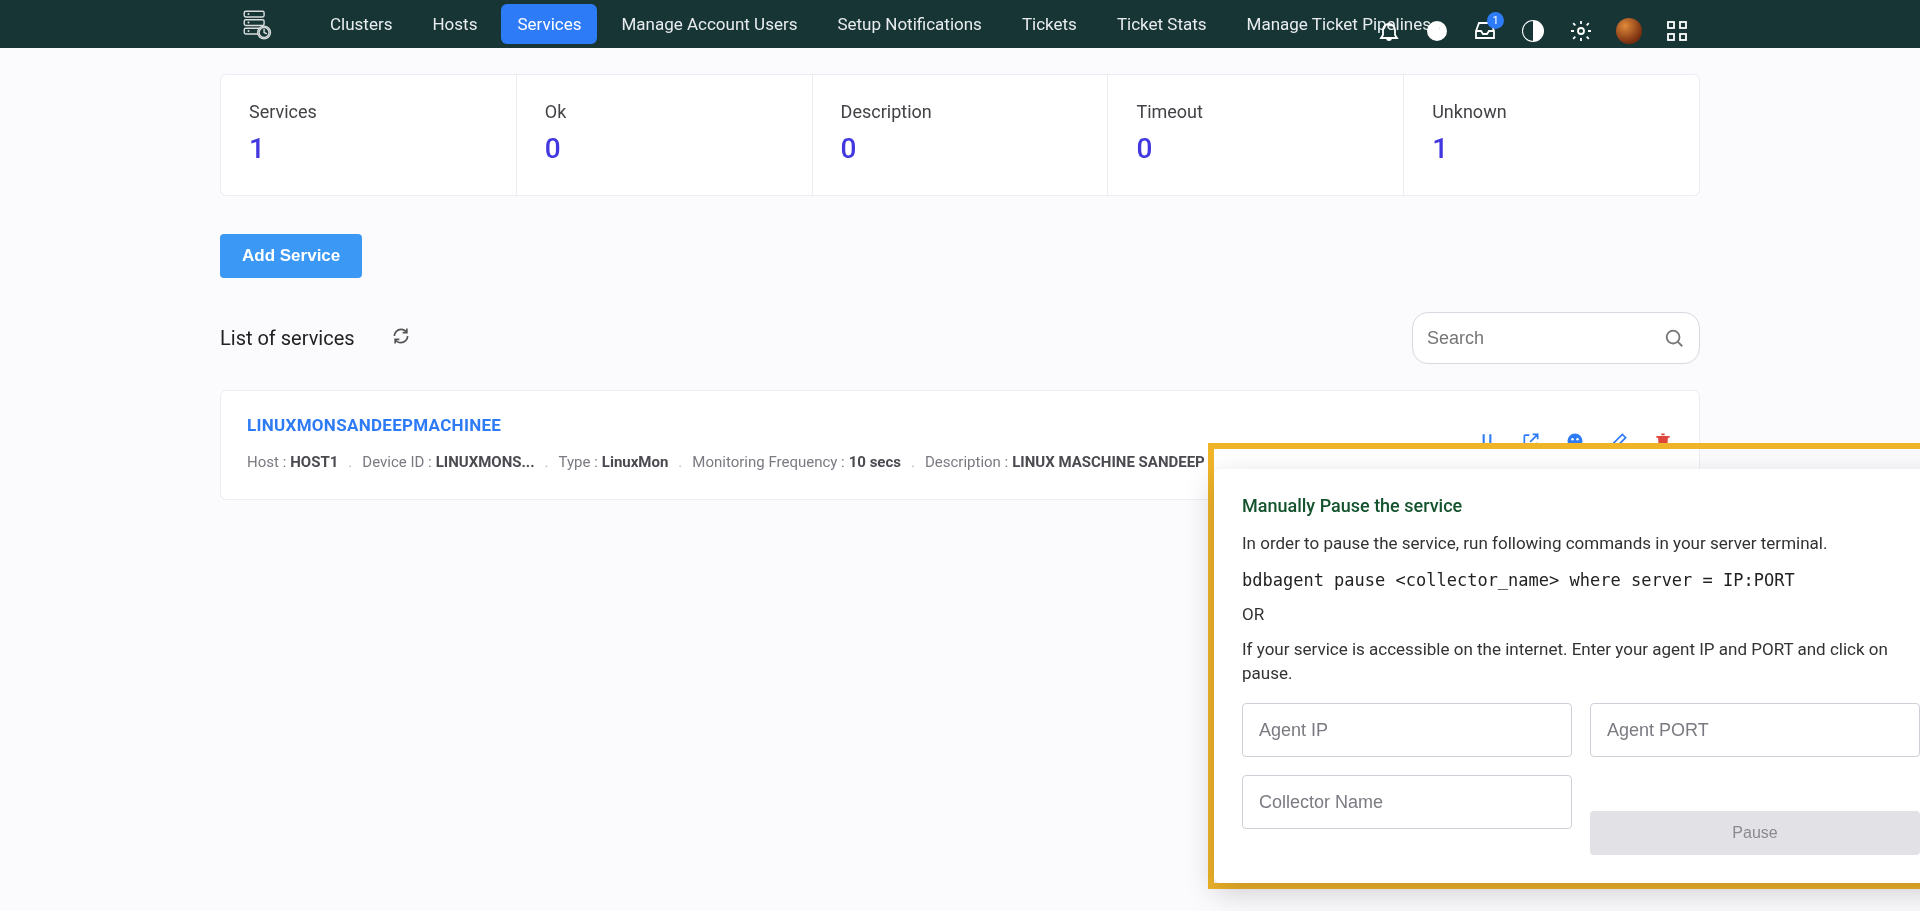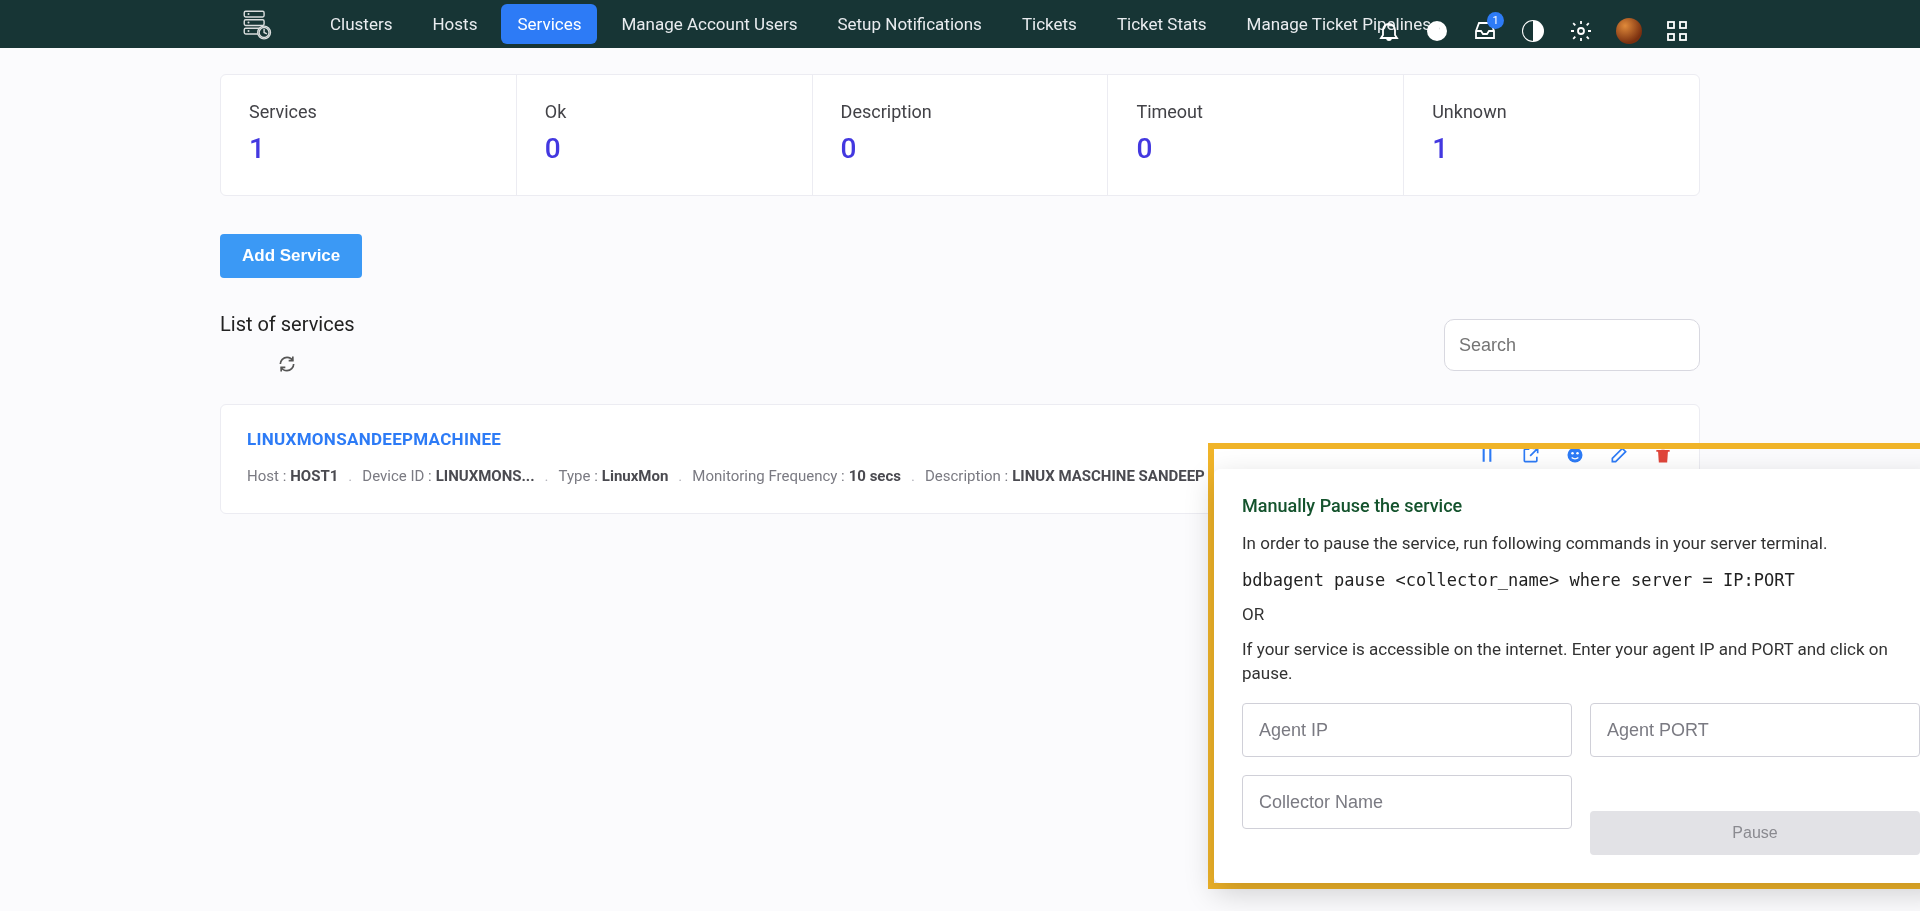--- a/index.html
+++ b/index.html
@@ -116,33 +116,32 @@
   }
   .list-header {
     margin-top: 34px;
     display: flex;
     align-items: center;
     justify-content: space-between;
   }
   .list-header-left {
     display: flex;
     align-items: center;
-    gap: 18px;
-    flex-direction: column;
+    gap: 36px;
   }
   .list-title { font-size: 20px; color: #222; }
   .refresh-icon svg { width: 20px; height: 20px; stroke: #555; fill:none; stroke-width:2; }
   .search-box {
     border: 1px solid #d8d8e0;
-    border-radius: 10px;
+    border-radius: 16px;
     display: flex;
     align-items: center;
     padding: 0 14px;
     height: 52px;
-    width: 256px;
+    width: 288px;
     background:#fff;
   }
   .search-box input {
     border: none;
     outline: none;
     font-size: 18px;
     flex: 1;
     color: #666;
     background:transparent;
   }

